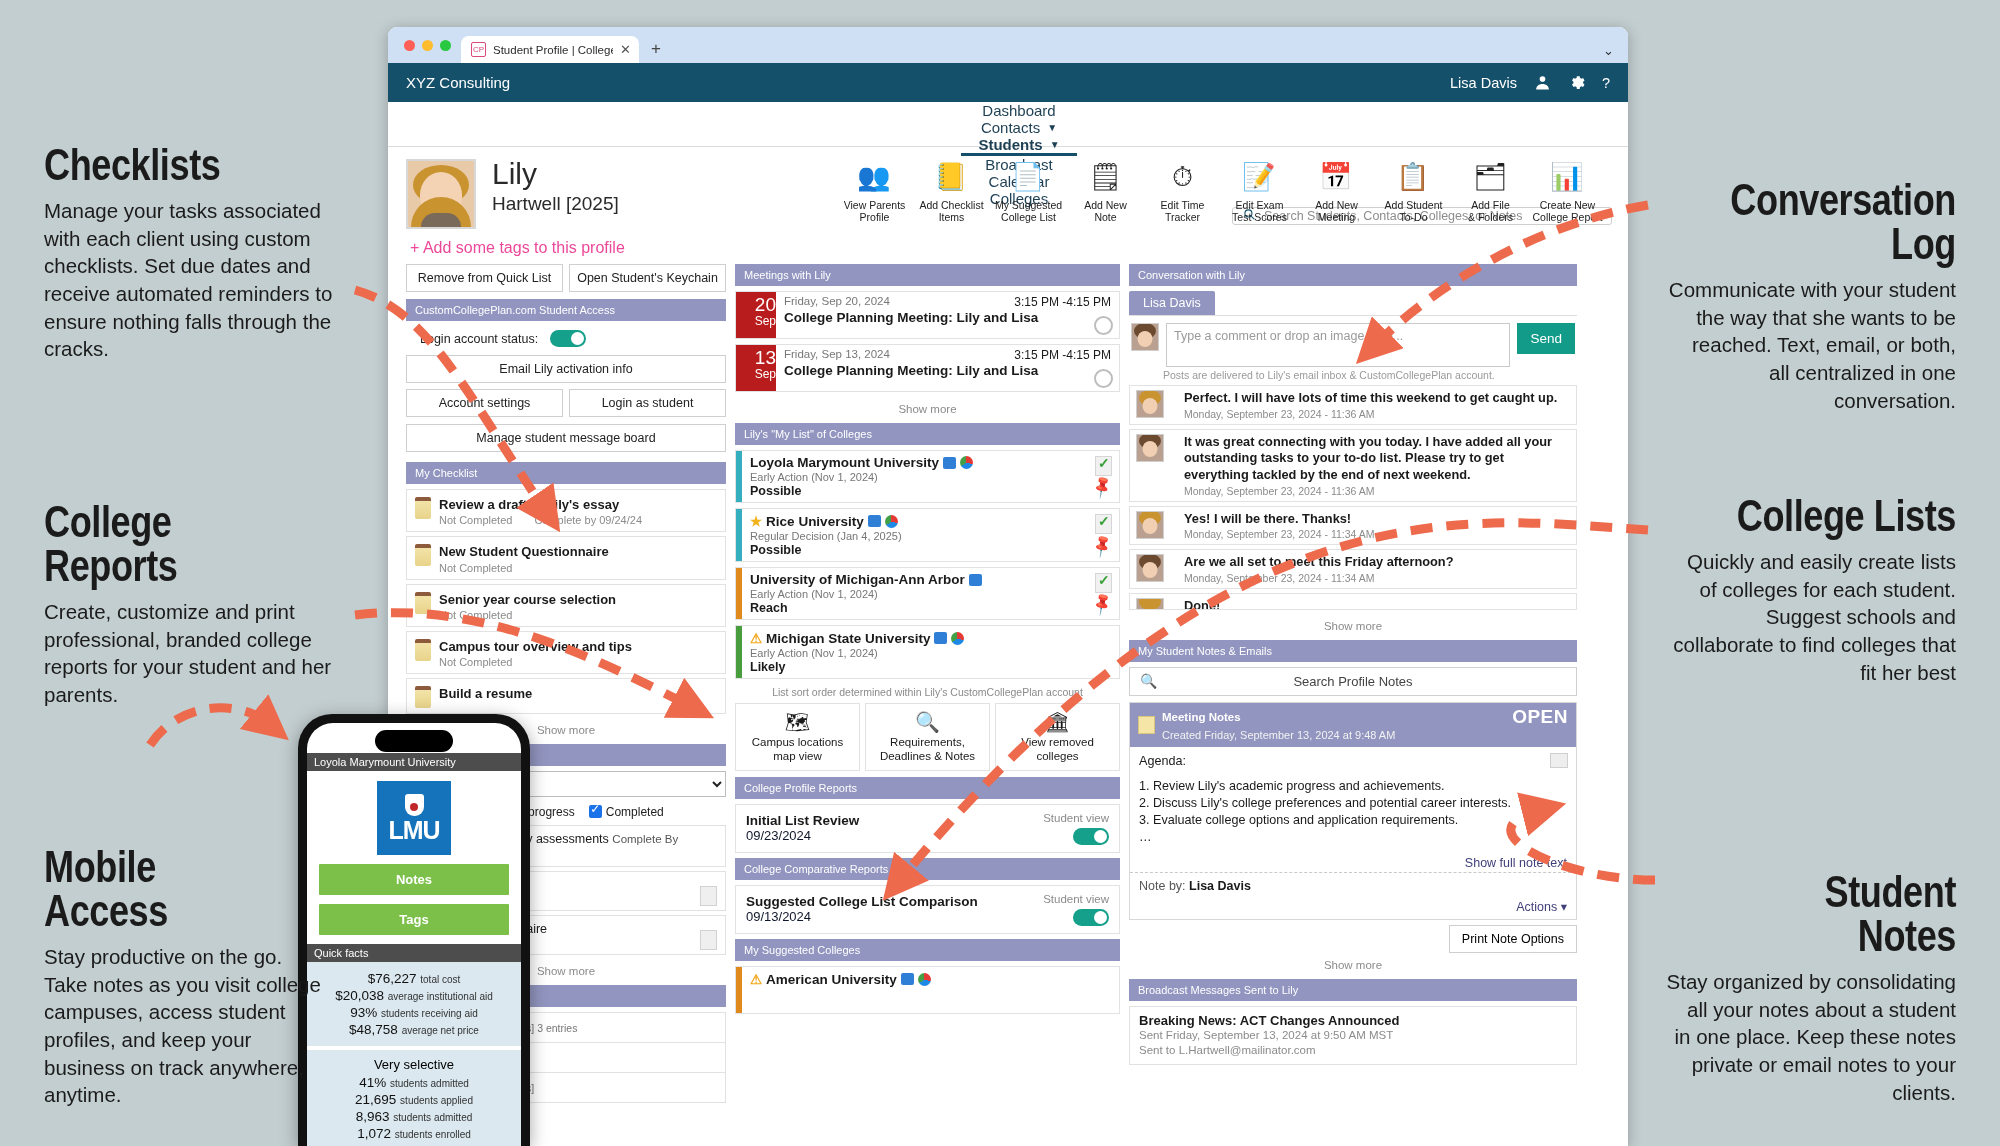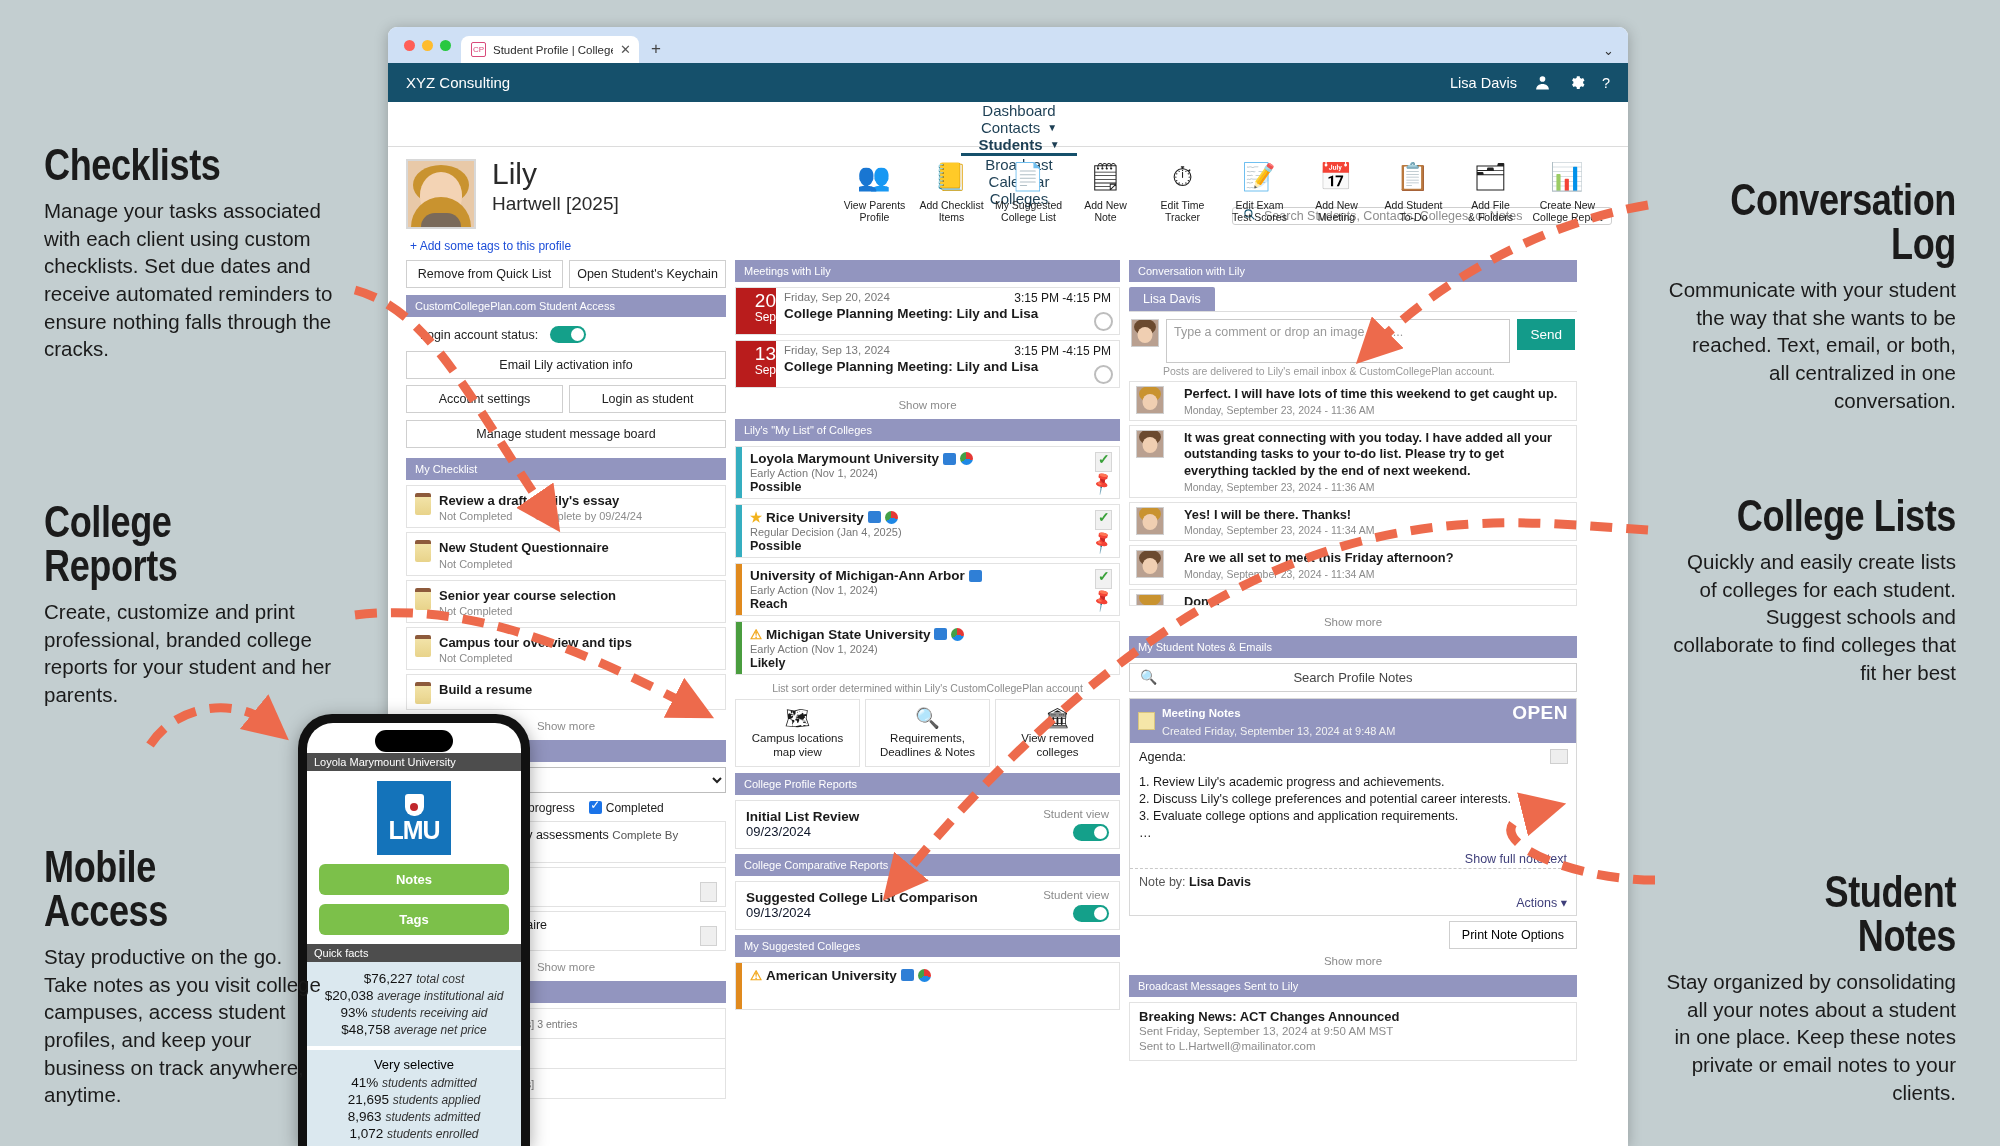--- a/index.html
+++ b/index.html
@@ -64,21 +64,21 @@
   #avatar .hair{position:absolute;left:50%;top:36%;transform:translate(-50%,-50%);width:56px;height:40px;border-radius:50%;background:#c9932f;}
   #avatar .hair2{position:absolute;left:50%;bottom:0;transform:translateX(-50%);width:60px;height:30px;background:#c9932f;border-radius:30px 30px 0 0;}
   #avatar .body{position:absolute;left:50%;bottom:0;transform:translateX(-50%);width:40px;height:14px;background:#7a6a5a;border-radius:20px 20px 0 0;}
   #sname{line-height:1;}
   #sname .first{font-size:30px;color:#2a2a2a;}
   #sname .last{font-size:19px;color:#2a2a2a;margin-top:5px;}
   #toolstrip{display:flex;gap:0;margin-left:auto;padding-right:4px;}
   .tool{width:77px;text-align:center;font-size:10.5px;color:#222;line-height:1.15;cursor:pointer;}
   .tool .glyph{height:37px;display:flex;align-items:center;justify-content:center;font-size:27px;margin-bottom:3px;}
 
-  #tagline{font-size:12px;color:#1d4ed8;padding:10px 0 0 22px;}
+  #tagline{font-size:16px;color:#ec4899;padding:10px 0 0 22px;}
 
   
   #cols{display:flex;gap:9px;padding:7px 12px 0 18px;align-items:flex-start;}
   .col{flex:0 0 auto;}
   .col1{width:320px;}
   .col2{width:385px;}
   .col3{width:448px;}
 
   .panelhdr{background:#9295bf;color:#fff;font-size:11px;padding:5px 9px;margin-bottom:5px;}
   .btnrow{display:flex;gap:6px;margin-bottom:7px;}
@@ -176,24 +176,24 @@
   #phone{position:absolute;left:298px;top:714px;width:232px;height:432px;
     background:#111;border-radius:34px 34px 0 0;padding:9px 9px 0 9px;box-sizing:border-box;
     box-shadow:0 4px 18px rgba(0,0,0,.35);}
   #phonescreen{background:#fff;height:100%;border-radius:26px 26px 0 0;overflow:hidden;position:relative;}
   #notch{position:absolute;left:50%;transform:translateX(-50%);top:7px;width:78px;height:22px;background:#000;border-radius:12px;}
   .pbar{background:#4d4d4d;color:#fff;font-size:11px;padding:3px 7px;}
   .plogo{width:74px;height:74px;background:#1473ba;margin:10px auto 0;display:flex;flex-direction:column;align-items:center;justify-content:center;color:#fff;}
   .plogo .shield{width:19px;height:22px;background:#fff;border-radius:3px 3px 9px 9px;position:relative;margin-bottom:2px;}
   .plogo .shield::after{content:"";position:absolute;left:50%;top:9px;transform:translateX(-50%);width:8px;height:8px;border-radius:50%;background:#c0272d;}
   .plogo .lmu{font-size:25px;font-weight:bold;letter-spacing:-1px;line-height:1;}
-  .pbtn{background:#7cc04a;color:#fff;text-align:center;font-size:13px;font-weight:bold;padding:8px 0;margin:9px 12px 0;border-radius:6px;cursor:pointer;}
+  .pbtn{background:#7cc04a;color:#fff;text-align:center;font-size:13px;font-weight:bold;padding:8px 0;margin:9px 12px 0;border-radius:1px;cursor:pointer;}
   .pfacts{background:#dbe8ef;padding:7px 6px;text-align:center;}
   .pfacts .f{font-size:13.5px;color:#111;margin:2px 0;}
-  .pfacts .f small{font-size:12px;color:#333;font-style:italic;}
+  .pfacts .f small{font-size:10px;color:#333;}
   .pfacts .sel{font-size:13px;margin-bottom:3px;}
 
   
   #arrows{position:absolute;left:0;top:0;width:2000px;height:1146px;pointer-events:none;}
 </style>
 </head>
 <body>
 
 <div id="browser">
 

